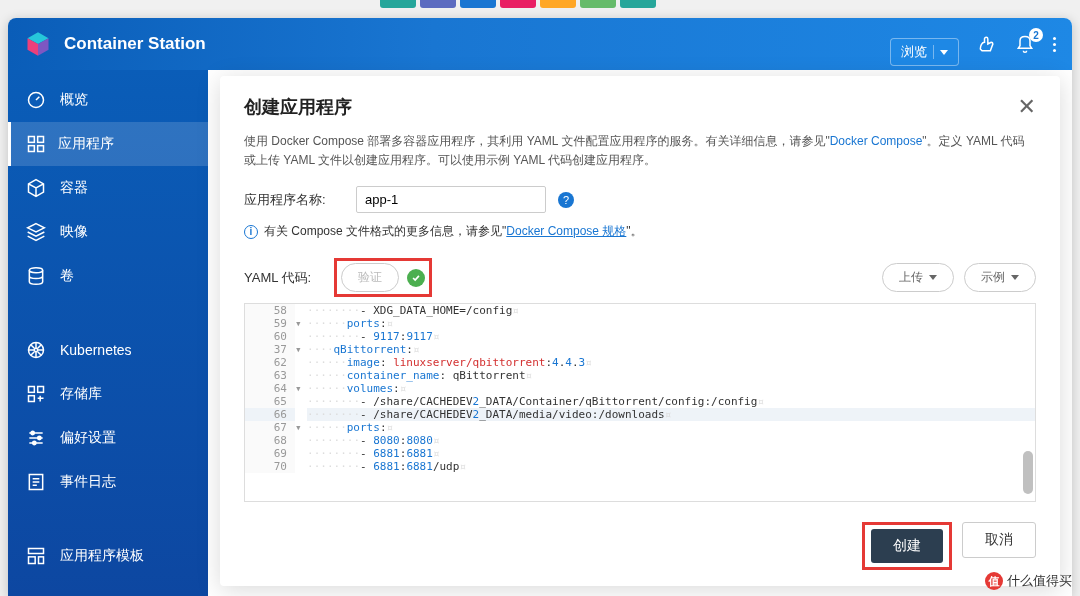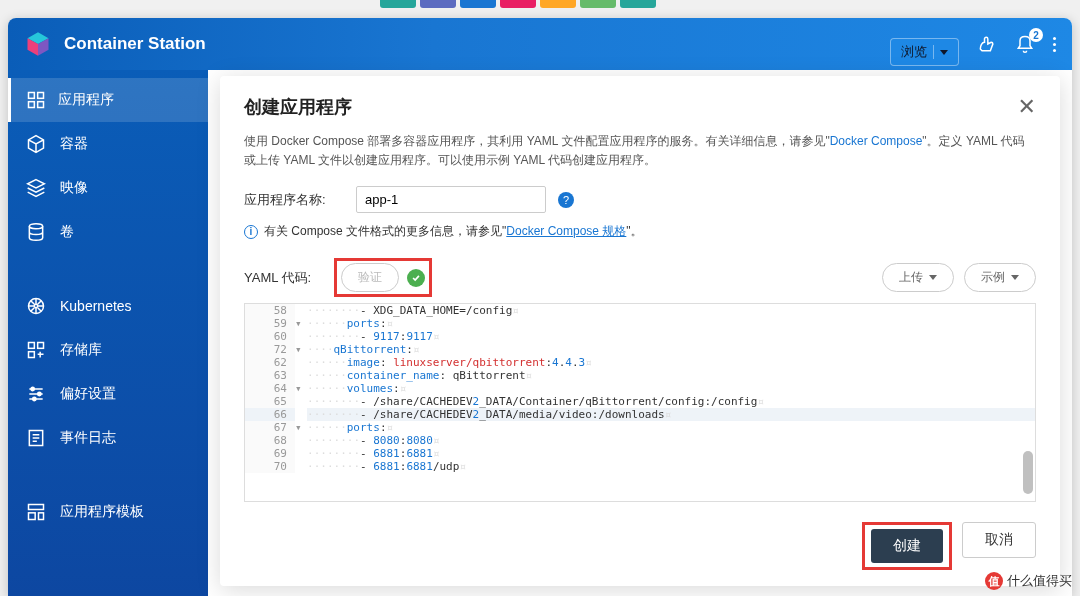--- a/index.html
+++ b/index.html
@@ -4,21 +4,21 @@
   <style>
     * { box-sizing: border-box; margin: 0; padding: 0; }
     body { font-family: "Microsoft YaHei", -apple-system, sans-serif; background: #f0f0f0; width: 1080px; height: 596px; overflow: hidden; position: relative; }
     
     .window { position: absolute; top: 18px; left: 8px; right: 8px; bottom: 0; background: #fff; border-radius: 8px 8px 0 0; overflow: hidden; box-shadow: 0 2px 12px rgba(0,0,0,0.2); }
     
     .header { height: 52px; background: linear-gradient(90deg, #0a5db8 0%, #1976d2 40%, #1e88e5 100%); display: flex; align-items: center; padding: 0 16px; color: #fff; }
     .logo-icon { width: 28px; height: 28px; margin-right: 12px; }
     .app-title { font-size: 17px; font-weight: 600; flex: 1; }
     .header-actions { display: flex; align-items: center; gap: 18px; }
-    .browse-btn { background: #1e88e5; border: 1px solid rgba(255,255,255,0.4); color: #0f172a; padding: 4px 10px; border-radius: 4px; display: flex; align-items: center; gap: 6px; font-size: 13px; cursor: pointer; margin-top: 16px; }
+    .browse-btn { background: #1e88e5; border: 1px solid rgba(255,255,255,0.4); color: #ffffff; padding: 4px 10px; border-radius: 4px; display: flex; align-items: center; gap: 6px; font-size: 13px; cursor: pointer; margin-top: 16px; }
     .browse-btn .divider { width: 1px; height: 14px; background: rgba(255,255,255,0.4); }
     .header-icon { width: 20px; height: 20px; cursor: pointer; position: relative; }
     .badge { position: absolute; top: -6px; right: -8px; background: #fff; color: #1976d2; font-size: 10px; width: 14px; height: 14px; border-radius: 50%; display: flex; align-items: center; justify-content: center; font-weight: bold; }
     .header-dots { display: flex; flex-direction: column; gap: 3px; cursor: pointer; }
     .header-dots span { width: 3px; height: 3px; background: #fff; border-radius: 50%; }
     
     .body-area { display: flex; height: calc(100% - 52px); }
     .sidebar { width: 200px; background: linear-gradient(180deg, #0a5db8 0%, #0d47a1 100%); color: #fff; padding-top: 8px; }
     .sidebar-item { display: flex; align-items: center; padding: 12px 18px; gap: 14px; font-size: 14px; cursor: pointer; }
     .sidebar-item.active { background: rgba(255,255,255,0.15); border-left: 3px solid #fff; padding-left: 15px; gap: 12px; }
@@ -123,20 +123,27 @@
       <div class="header-dots">
           <span></span>
           <span></span>
           <span></span>
         </div>
     </div>
   </div>
 
   <div class="body-area">
     <div class="sidebar">
+      <div class="sidebar-item">
+        <svg class="sidebar-icon" viewBox="0 0 24 24" fill="none" stroke="#fff" stroke-width="1.8">
+            <circle cx="12" cy="12" r="9"></circle>
+            <path d="M12 12 L16 8"></path>
+          </svg>
+        <span>概览</span>
+      </div>
       <div class="sidebar-item active">
         <svg class="sidebar-icon" viewBox="0 0 24 24" fill="none" stroke="#fff" stroke-width="1.8">
             <rect x="3" y="3" width="7" height="7"></rect>
             <rect x="14" y="3" width="7" height="7"></rect>
             <rect x="3" y="14" width="7" height="7"></rect>
             <rect x="14" y="14" width="7" height="7"></rect>
           </svg>
         <span>应用程序</span>
       </div>
       <div class="sidebar-item">
@@ -259,21 +266,21 @@
                   <div class="gutter">59</div>
                   <div class="fold">▾</div>
                   <div class="code-content"><span class="ws">·</span><span class="ws">·</span><span class="ws">·</span><span class="ws">·</span><span class="ws">·</span><span class="ws">·</span><span class="kw">ports</span>:<span class="ws">¤</span></div>
                 </div>
                 <div class="code-line">
                   <div class="gutter">60</div>
                   <div class="fold"></div>
                   <div class="code-content"><span class="ws">·</span><span class="ws">·</span><span class="ws">·</span><span class="ws">·</span><span class="ws">·</span><span class="ws">·</span><span class="ws">·</span><span class="ws">·</span>- <span class="num">9117</span>:<span class="num">9117</span><span class="ws">¤</span></div>
                 </div>
                 <div class="code-line">
-                  <div class="gutter">72</div>
+                  <div class="gutter">37</div>
                   <div class="fold">▾</div>
                   <div class="code-content"><span class="ws">·</span><span class="ws">·</span><span class="ws">·</span><span class="ws">·</span><span class="kw">qBittorrent</span>:<span class="ws">¤</span></div>
                 </div>
                 <div class="code-line">
                   <div class="gutter">62</div>
                   <div class="fold"></div>
                   <div class="code-content"><span class="ws">·</span><span class="ws">·</span><span class="ws">·</span><span class="ws">·</span><span class="ws">·</span><span class="ws">·</span><span class="kw">image</span>: <span class="str">linuxserver/qbittorrent</span>:<span class="num">4</span>.<span class="num">4</span>.<span class="num">3</span><span class="ws">¤</span></div>
                 </div>
                 <div class="code-line">
                   <div class="gutter">63</div>

